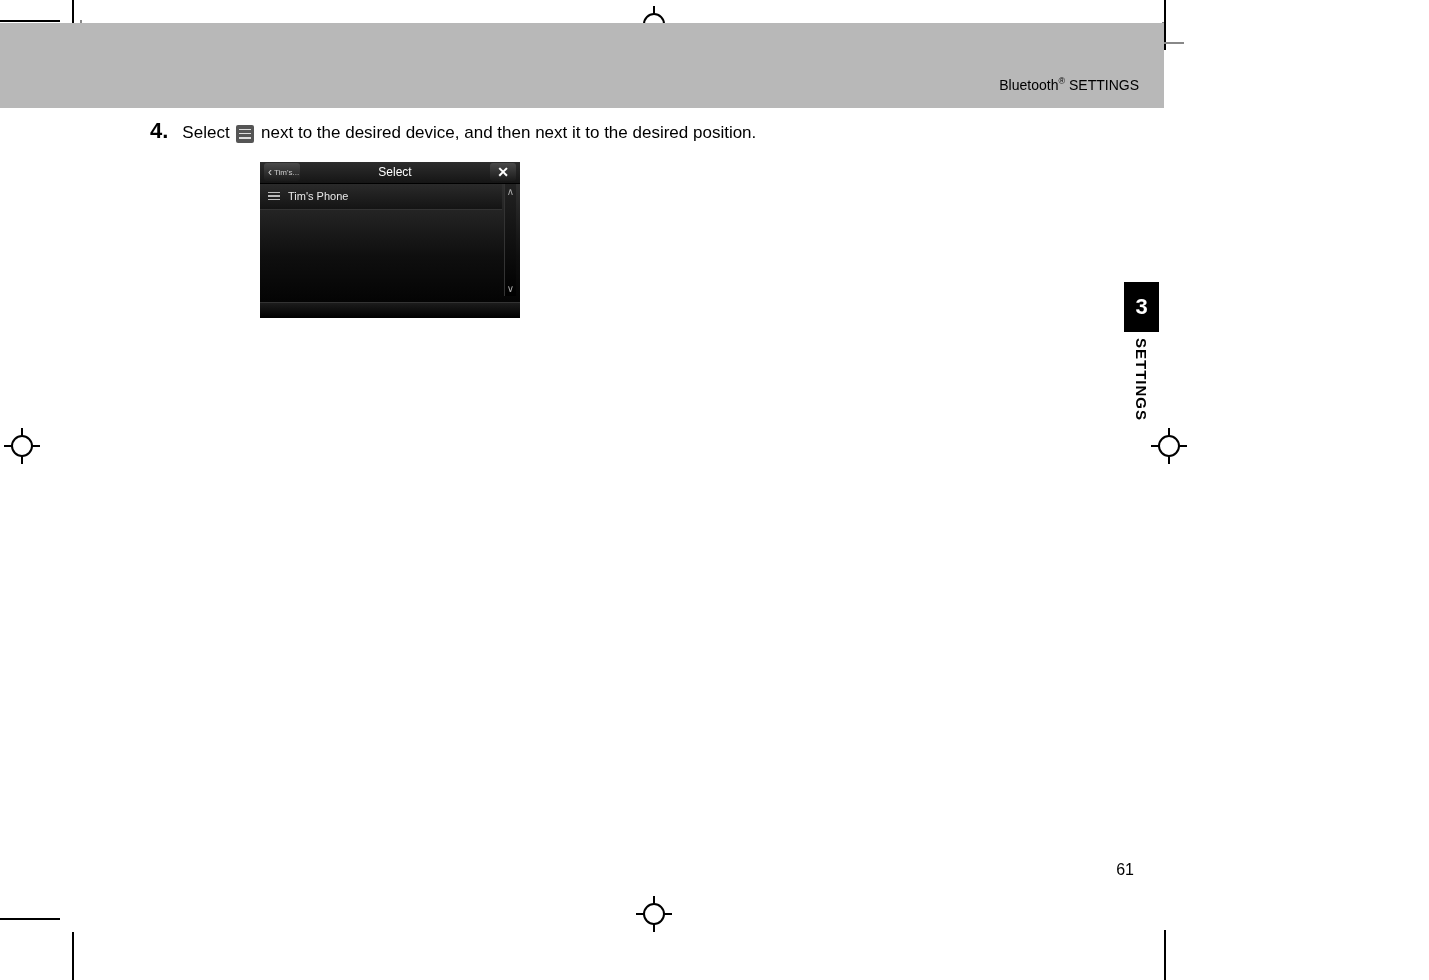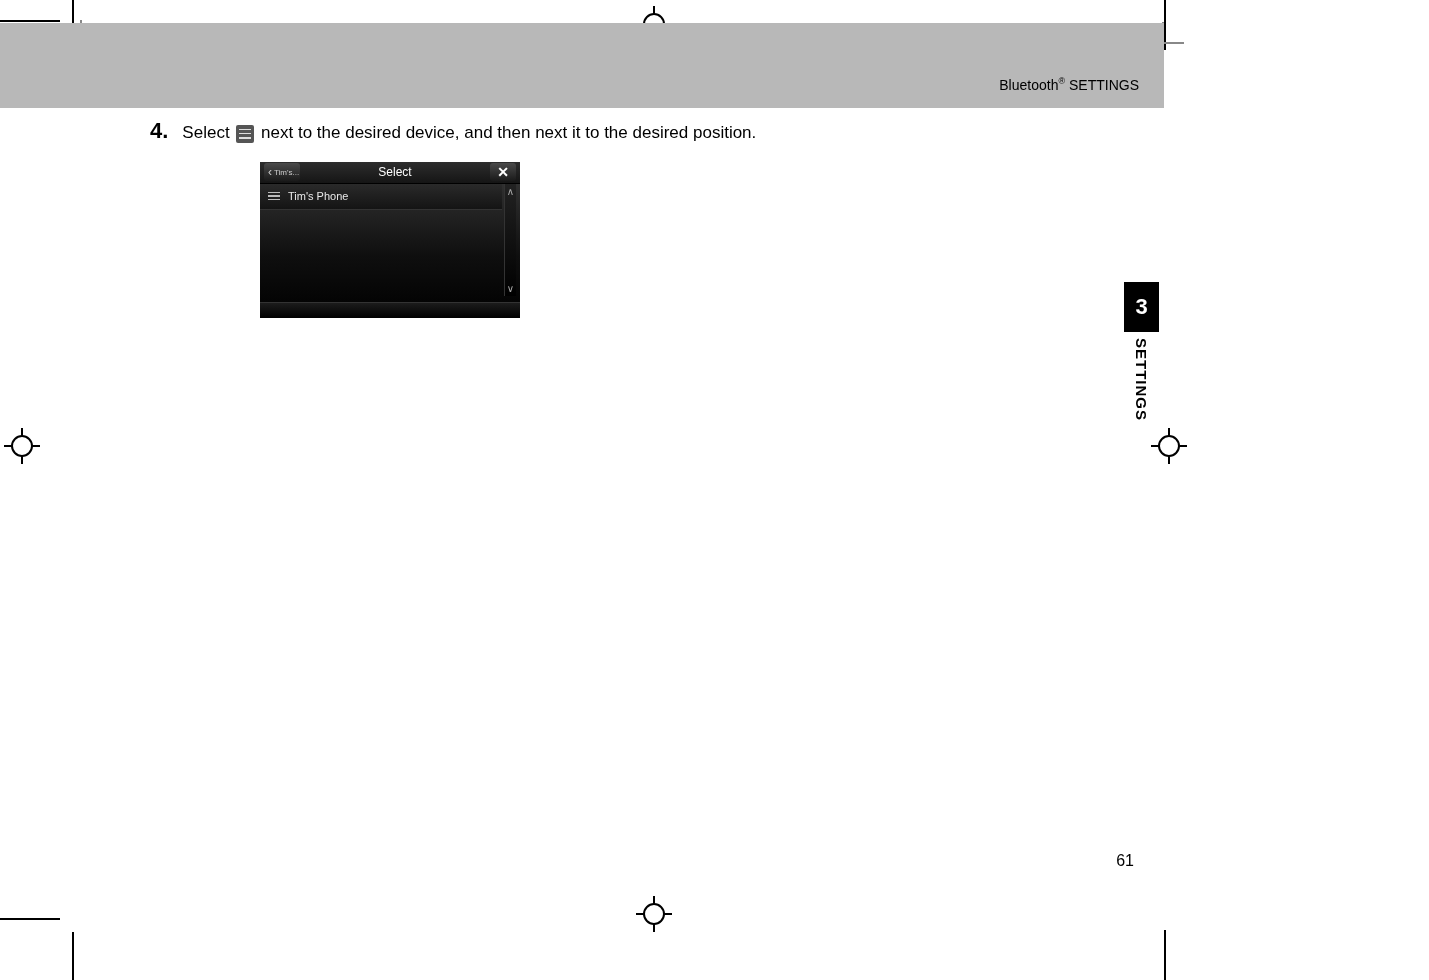--- a/index.html
+++ b/index.html
@@ -165,21 +165,21 @@
     text-orientation:mixed;
     font-weight:bold;
     font-size:15px;
     letter-spacing:1px;
     align-self:center;
     color:#000;
   }
 
   .page-number {
     position:absolute;
-    bottom:110px; right:295px;
+    bottom:101px; right:295px;
     font-size:16px;
     color:#000;
   }
 </style>
 </head>
 <body>
 
 <div class="crop-tl-h"></div>
 <div class="crop-tl-v"></div>
 <div class="crop-tl-corner"></div>

